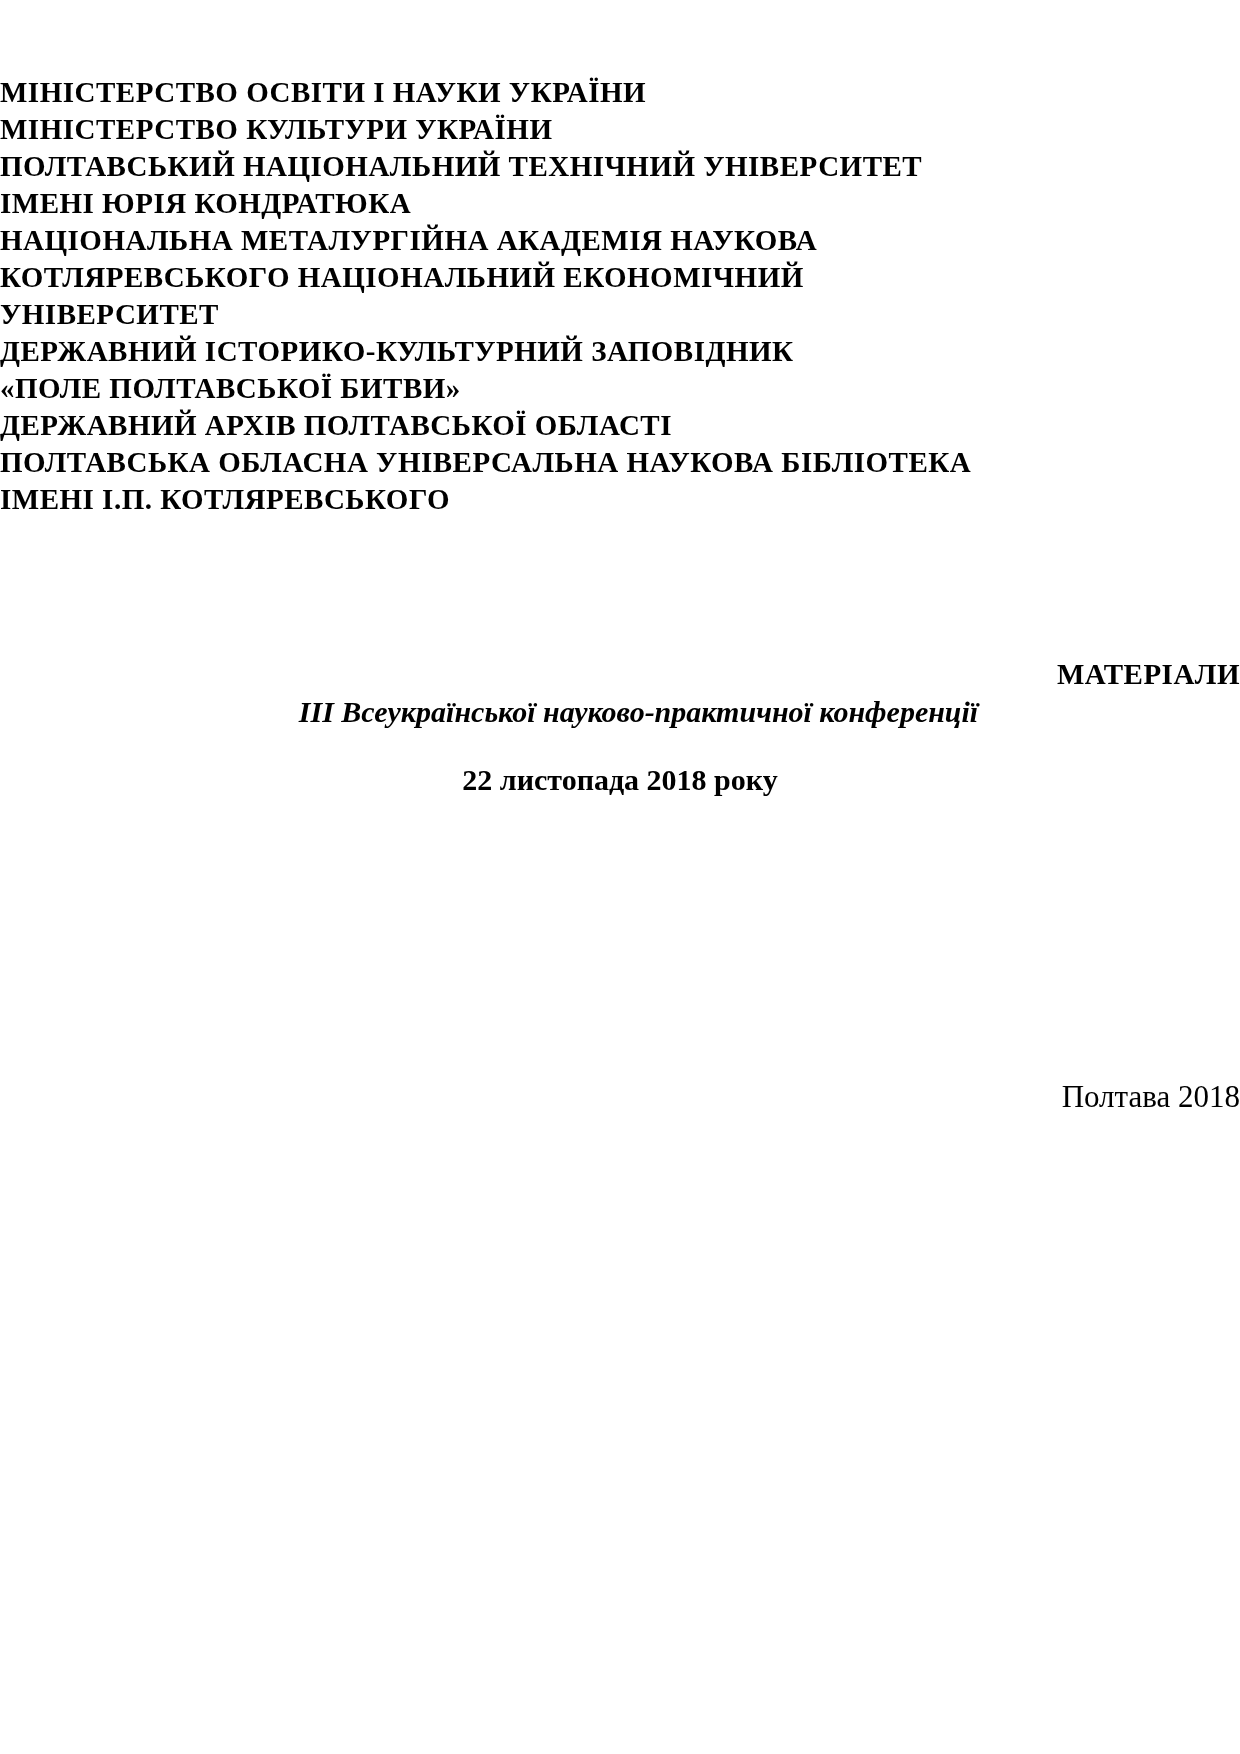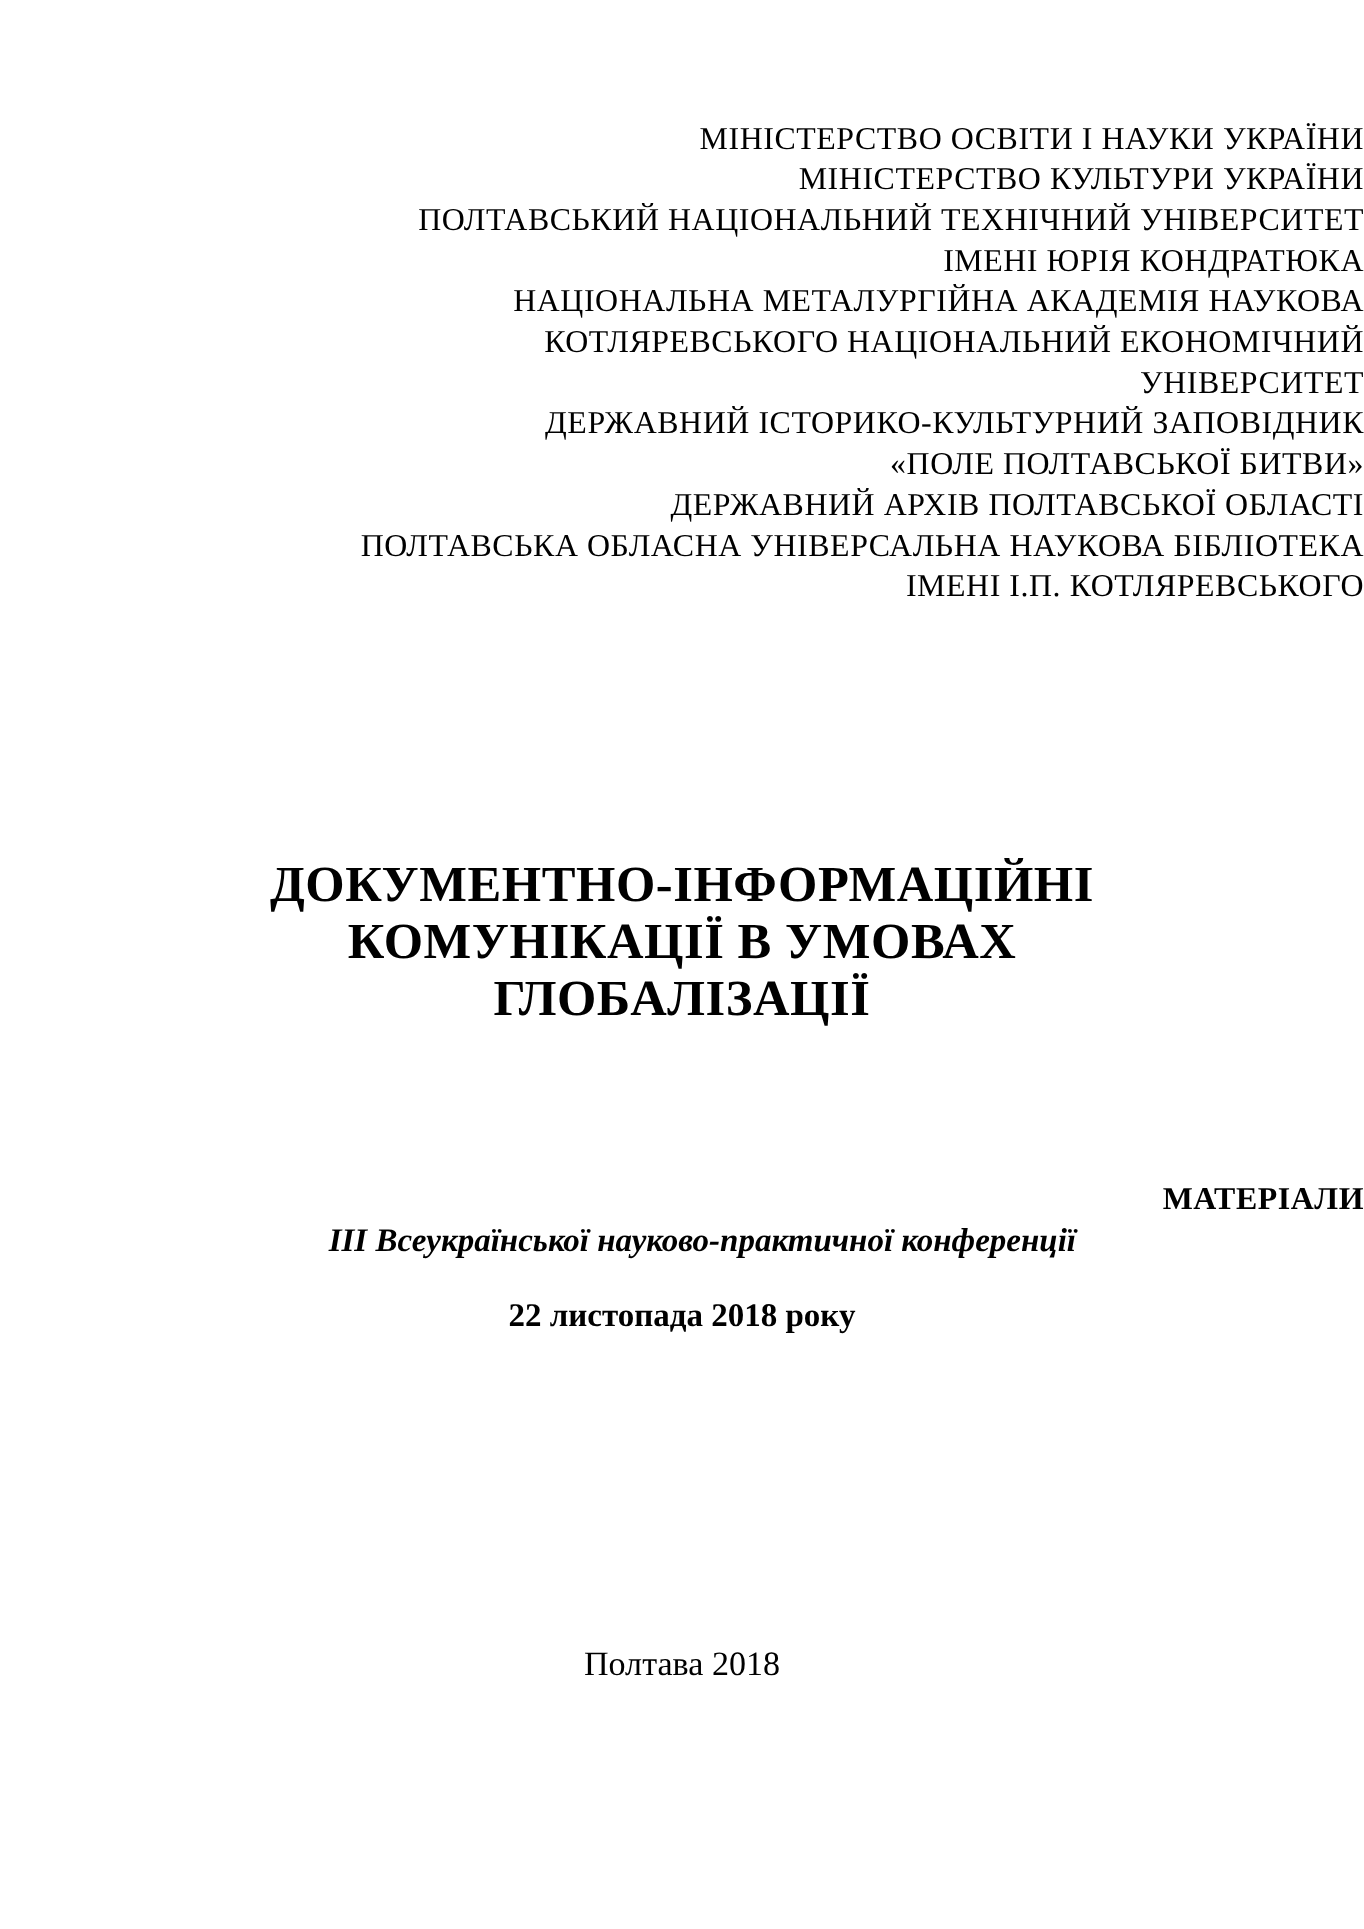--- a/index.html
+++ b/index.html
@@ -11,23 +11,23 @@
     position: relative;
     width: 1240px;
     height: 1754px;
     margin: 0 auto;
     background: #ffffff;
     color: #000000;
     font-family: "Liberation Serif", "DejaVu Serif", serif;
     overflow: hidden;
   }
   .header-block {
-    padding-top: 108px;
-    text-align: right;
-    font-weight: normal;
+    padding-top: 74px;
+    text-align: left;
+    font-weight: bold;
     font-size: 29px;
     line-height: 37px;
     letter-spacing: 0.5px;
   }
   .header-line {
     white-space: nowrap;
   }
   .main-title {
     margin-top: 226px;
     text-align: center;
@@ -54,21 +54,21 @@
   }
   .date-line {
     margin-top: 31px;
     text-align: center;
     font-weight: bold;
     font-size: 30px;
     line-height: 37px;
   }
   .footer-line {
     margin-top: 280px;
-    text-align: center;
+    text-align: right;
     font-weight: normal;
     font-size: 31px;
     line-height: 37px;
   }
 </style>
 </head>
 <body>
 
 <div class="page">
 
@@ -80,25 +80,20 @@
     <div class="header-line">НАЦІОНАЛЬНА МЕТАЛУРГІЙНА АКАДЕМІЯ НАУКОВА</div>
     <div class="header-line">КОТЛЯРЕВСЬКОГО НАЦІОНАЛЬНИЙ ЕКОНОМІЧНИЙ</div>
     <div class="header-line">УНІВЕРСИТЕТ</div>
     <div class="header-line">ДЕРЖАВНИЙ ІСТОРИКО-КУЛЬТУРНИЙ ЗАПОВІДНИК</div>
     <div class="header-line">«ПОЛЕ ПОЛТАВСЬКОЇ БИТВИ»</div>
     <div class="header-line">ДЕРЖАВНИЙ АРХІВ ПОЛТАВСЬКОЇ ОБЛАСТІ</div>
     <div class="header-line">ПОЛТАВСЬКА ОБЛАСНА УНІВЕРСАЛЬНА НАУКОВА БІБЛІОТЕКА</div>
     <div class="header-line">ІМЕНІ І.П. КОТЛЯРЕВСЬКОГО</div>
   </div>
 
-  <div class="main-title">
-    <div>ДОКУМЕНТНО-ІНФОРМАЦІЙНІ</div>
-    <div>КОМУНІКАЦІЇ В УМОВАХ</div>
-    <div>ГЛОБАЛІЗАЦІЇ</div>
-  </div>
 
   <div class="materials-label">МАТЕРІАЛИ</div>
   <div class="conference-line">ІІІ Всеукраїнської науково-практичної конференції</div>
   <div class="date-line">22 листопада 2018 року</div>
 
   <div class="footer-line">Полтава 2018</div>
 
 </div>
 
 </body></html>

